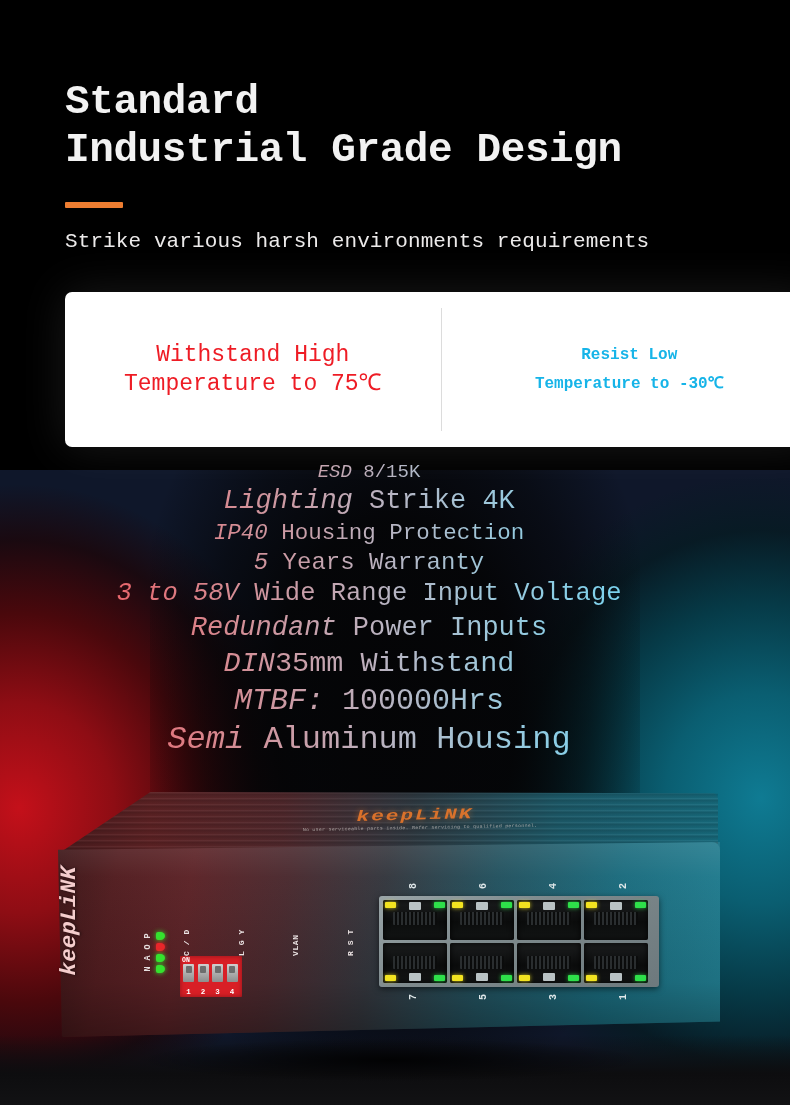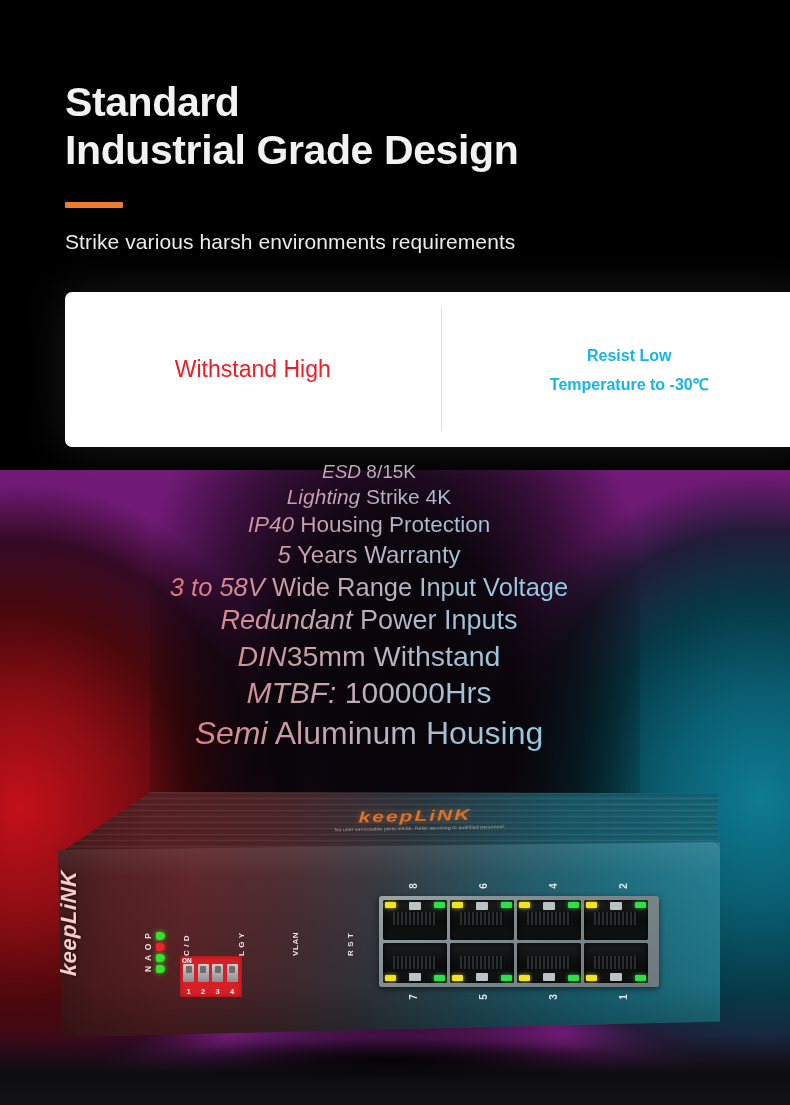--- a/index.html
+++ b/index.html
@@ -1,21 +1,21 @@
 <!DOCTYPE html>
 <html><head>
 <meta charset="utf-8">
 <style>
   html,body{margin:0;padding:0;background:#000;}
   body{
     width:790px;height:1105px;overflow:hidden;position:relative;
     font-family:"Liberation Sans",sans-serif;
     background:#050505;
   }
-  #stage{position:absolute;inset:0;overflow:hidden;background:#701a75;}
+  #stage{position:absolute;inset:0;overflow:hidden;background:#0f172a;font-family:Liberation Mono, monospace;}
 
   
   .glow{position:absolute;pointer-events:none;}
   .glow-red{
     left:-300px;top:430px;width:760px;height:900px;
     background:radial-gradient(ellipse 48% 45% at 42% 42%, #c4101a 0%, #8e0d14 26%, #4a080c 48%, rgba(30,4,6,0.72) 66%, rgba(6,6,7,0) 80%);
   }
   .glow-teal{
     right:-290px;top:420px;width:760px;height:900px;
     background:radial-gradient(ellipse 48% 45% at 58% 42%, #0f7b93 0%, #0a5e71 26%, #063a47 48%, rgba(5,28,34,0.72) 66%, rgba(6,6,7,0) 80%);
@@ -200,31 +200,32 @@
   <div class="header">
     <div class="headline">Standard</div>
     <div class="headline">Industrial Grade Design</div>
     <div class="accent-bar"></div>
     <div class="subtitle">Strike various harsh environments requirements</div>
   </div>
 
   <div class="card">
     <div class="card-half">
       <div class="card-hot">Withstand High</div>
+      <div class="card-hot">Temperature to 75℃</div>
     </div>
     <div class="card-div"></div>
     <div class="card-half">
       <div class="card-cold">Resist Low</div>
       <div class="card-cold">Temperature to -30℃</div>
     </div>
   </div>
 
   <div class="features" id="feature-list">
       <div class="feat" style="font-size: 19px;"><span class="it">ESD</span><span class="rg"> 8/15K</span></div>
-      <div class="feat" style="font-size: 21px;"><span class="it">Lighting</span><span class="rg"> Strike 4K</span></div>
+      <div class="feat" style="font-size: 27px;"><span class="it">Lighting</span><span class="rg"> Strike 4K</span></div>
       <div class="feat" style="font-size: 22.5px;"><span class="it">IP40</span><span class="rg"> Housing Protection</span></div>
       <div class="feat" style="font-size: 24px;"><span class="it">5</span><span class="rg"> Years Warranty</span></div>
       <div class="feat" style="font-size: 25.5px;"><span class="it">3 to 58V</span><span class="rg"> Wide Range Input Voltage</span></div>
       <div class="feat" style="font-size: 27px;"><span class="it">Redundant</span><span class="rg"> Power Inputs</span></div>
       <div class="feat" style="font-size: 28.5px;"><span class="it">DIN</span><span class="rg">35mm Withstand</span></div>
       <div class="feat" style="font-size: 30px;"><span class="it">MTBF:</span><span class="rg"> 100000Hrs</span></div>
       <div class="feat" style="font-size: 32px;"><span class="it">Semi</span><span class="rg"> Aluminum Housing</span></div>
     </div>
 
   <div class="product">

